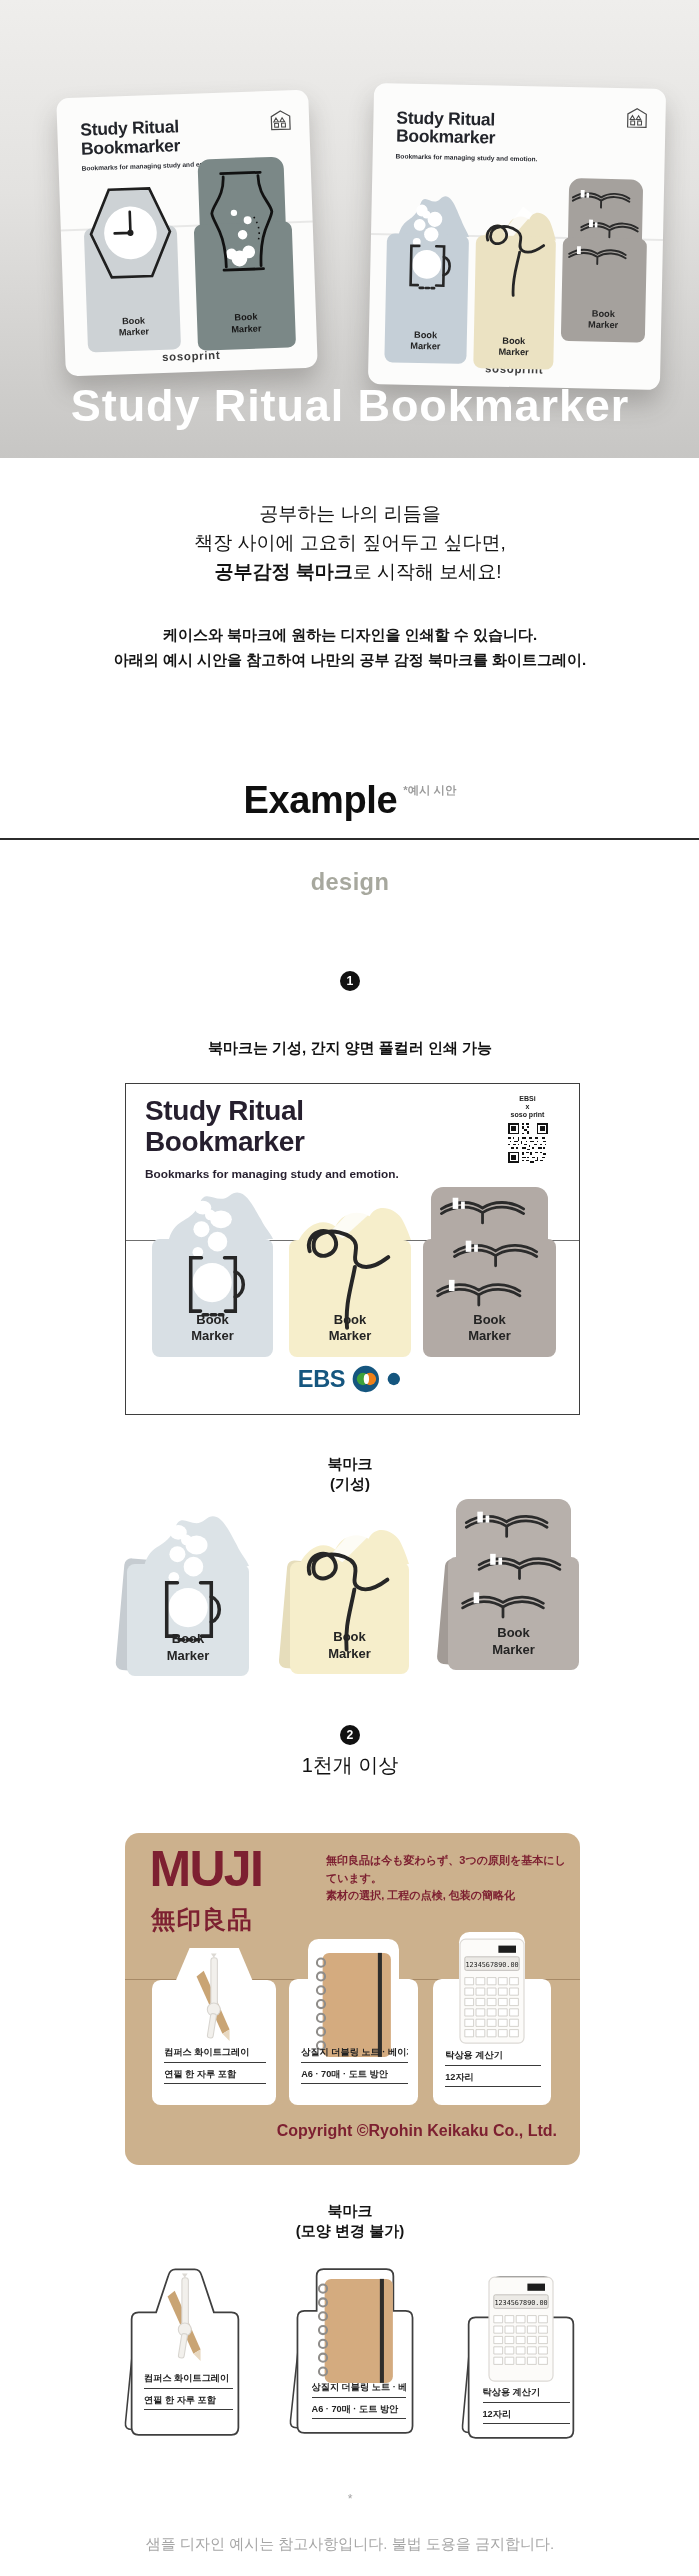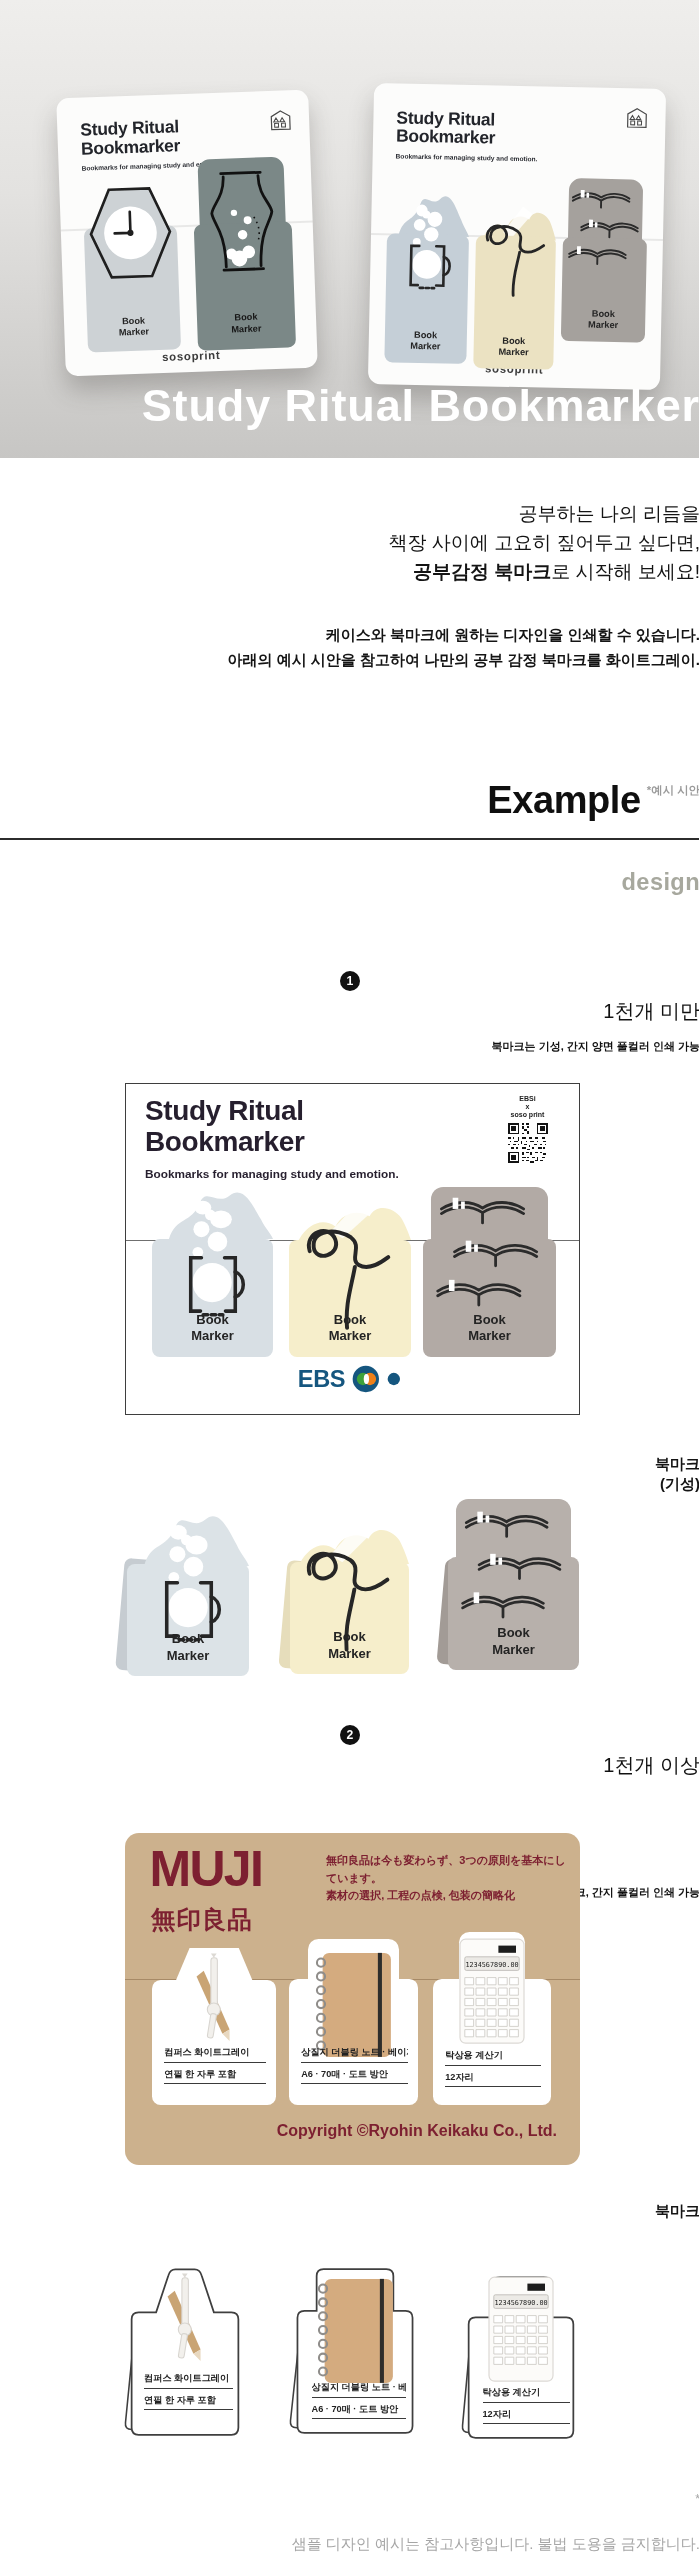--- a/index.html
+++ b/index.html
@@ -1,19 +1,19 @@
 <!DOCTYPE html>
 <html style="font-size:14px"><head>
 <meta charset="utf-8">
 <style>
   html,body{margin:0;padding:0;background:#fff;}
   body{font-family:"Liberation Sans","DejaVu Sans",sans-serif;color:#141414;}
   #page{position:relative;width:700px;height:2576px;margin:0 auto;background:#fff;overflow:hidden;}
   .abs{position:absolute;}
-  .ctr{left:0;right:0;text-align:right;}
+  .ctr{left:0;right:0;text-align:center;}
   .b{font-weight:700;margin-left:16px;}
 
   
   .hero{left:0;top:0;width:700px;height:458px;background:linear-gradient(180deg,#efeeec 0%,#e3e2e0 42%,#c7c6c4 100%);}
   .banner{top:380px;font-size:45px;font-weight:800;color:#fff;letter-spacing:0.9px;white-space:nowrap;}
   .pcard{position:absolute;background:#fcfcfb;border-radius:12.2px;box-shadow:0 14px 24.5px rgba(60,58,55,.28);}
   .ptitle{position:absolute;font-weight:800;font-size:17.5px;line-height:1.07;color:#23252b;letter-spacing:-0.3px;}
   .psub{position:absolute;font-size:6.6px;font-weight:600;color:#2b2d33;}
   .pseam{position:absolute;left:0;right:0;height:1.7px;background:rgba(0,0,0,.08);}
   .pbrand{position:absolute;left:0;right:0;text-align:center;font-size:11.4px;font-weight:600;color:#3c3c3c;letter-spacing:0.7px;}
@@ -35,21 +35,21 @@
   
   .intro1{top:499px;font-size:19px;line-height:29px;font-weight:400;color:#141414;}
   .intro2{top:622px;font-size:15px;line-height:25px;font-weight:700;color:#141414;}
   .exh{top:779px;font-size:38px;font-weight:800;color:#0f0f0f;letter-spacing:-0.4px;}
   .exsup{font-size:11.4px;color:#9b9b9b;font-weight:700;position:relative;top:-19px;margin-left:6.1px;letter-spacing:0;}
   .divider{top:838px;left:0;right:0;height:1.7px;background:#2c2c2c;}
   .design{top:869px;font-size:23.6px;font-weight:800;color:#a7a89e;letter-spacing:0.4px;}
   .numrow{display:flex;justify-content:center;}
   .numc{width:20px;height:20px;border-radius:50%;background:#111;color:#fff;font-size:12.2px;font-weight:700;display:flex;align-items:center;justify-content:center;}
   .t23{font-size:20px;font-weight:400;color:#111;}
-  .s18{font-size:11px;font-weight:700;color:#111;}
+  .s18{font-size:15px;font-weight:700;color:#111;}
   .cap{font-size:15px;font-weight:700;color:#141414;line-height:20px;}
 
   
   .bigcard{position:absolute;left:125px;width:455px;height:332px;box-sizing:border-box;}
   .ebs{top:1083px;background:#fff;border:1.7px solid #3e3e3e;}
   .etitle{left:19px;top:10.5px;font-size:28px;line-height:31.5px;font-weight:800;color:#261f2e;letter-spacing:-0.4px;}
   .esub{left:19px;top:83px;font-size:11.8px;font-weight:700;color:#261f2e;}
   .eqrc{right:14px;top:10.5px;width:75px;text-align:center;font-size:7px;line-height:8.3px;font-weight:600;color:#222;}
   .eqr{right:31.5px;top:39px;width:40px;height:40px;}
   .eseam{left:0;right:0;top:156px;height:1.3px;background:#6f6f6f;}
@@ -236,21 +236,20 @@
     <div>아래의 예시 시안을 참고하여 나만의 공부 감정 북마크를 화이트그레이.</div>
   </div>
 
   <div class="abs ctr exh"><span>Example</span><span class="exsup">*예시 시안</span></div>
   <div class="abs divider"></div>
   <div class="abs ctr design">design</div>
 
   <div class="abs ctr numrow" style="top:971px;">
       <div class="numc">1</div>
     </div>
-  <div class="abs ctr t23" style="top:998px;">1천개 미만</div>
   <div class="abs ctr s18" style="top:1039px;">북마크는 기성, 간지 양면 풀컬러 인쇄 가능</div>
 
   <div class="bigcard ebs">
     <div class="abs etitle">
       <div>Study Ritual</div>
       <div>Bookmarker</div>
     </div>
     <div class="abs esub">Bookmarks for managing study and emotion.</div>
     <div class="abs eqrc">
       <div>EBSi</div>
@@ -484,20 +483,21 @@
         <div class="wl">탁상용 계산기</div>
         <div class="wl">12자리</div>
       </div>
     </div>
 
     <div class="abs mcopy">Copyright ©Ryohin Keikaku Co., Ltd.</div>
   </div>
 
   <div class="abs ctr cap" style="top:2201px;">
     <div>북마크</div>
+    <div>(모양 변경 불가)</div>
   </div>
 
   <div class="cbm" style="left:121px;top:2265px;width:128px;height:175px;">
     <svg class="outline" width="128" height="175" viewBox="0 0 146 200">
       <path d="M16 68 L5 180 Q4 188 12 188 L30 190 L36 72 Z" fill="#fff" stroke="#3f3f3f" stroke-width="1.8"></path>
       <path d="M12 62 Q12 54 20 54 H40 L54 12 Q56 5 62 5 H84 Q90 5 92 12 L106 54 H126 Q134 54 134 62 V186 Q134 194 126 194 H20 Q12 194 12 186 Z" fill="#fff" stroke="#3f3f3f" stroke-width="2"></path>
     </svg>
     <svg class="wart" style="left:24.5px;top:7px;width:79px;" viewBox="0 0 110 140">
       <polygon points="30,34 40,26 76,108 66,114" fill="#c9a474"></polygon>
       <polygon points="66,114 76,108 76,124" fill="#e8d8c0"></polygon>

